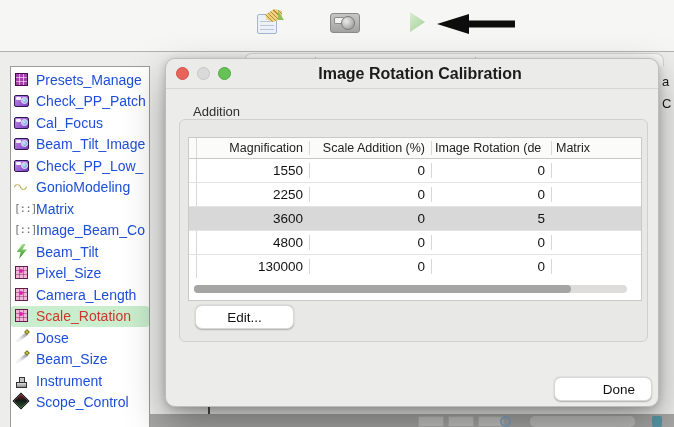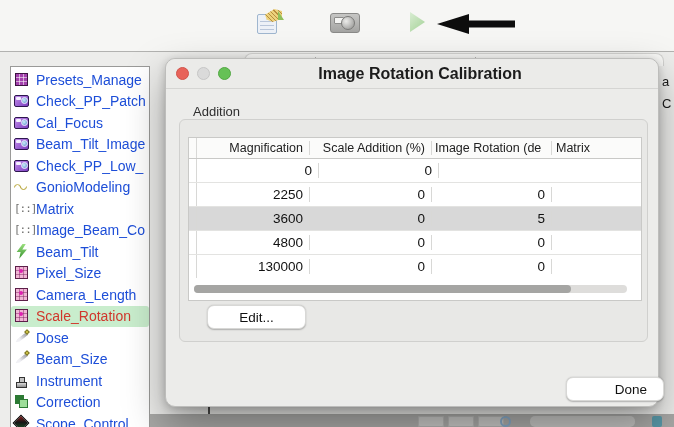--- a/index.html
+++ b/index.html
@@ -114,21 +114,21 @@
   .c2{width:122px;flex:0 0 122px;text-align:right;padding-right:6px;border-right:1px solid #d8d8d6;box-sizing:border-box;
       white-space:nowrap;overflow:hidden;}
   .c3{width:120px;flex:0 0 120px;text-align:right;padding-right:6px;border-right:1px solid #d8d8d6;box-sizing:border-box;
       white-space:nowrap;overflow:hidden;}
   .thead .c3{text-align:left;padding-left:3px;padding-right:8px;}
   .c4{flex:1;padding-left:4px;white-space:nowrap;overflow:hidden;}
   .hscroll-track{position:absolute;left:14px;top:165px;width:433px;height:8px;border-radius:4px;background:#dedddb;}
   .hscroll-thumb{position:absolute;left:14px;top:165px;width:377px;height:8px;border-radius:4px;background:#a5a5a3;}
   .btn{position:absolute;display:flex;align-items:center;justify-content:center;box-sizing:border-box;
     background:#ffffff;border:1px solid #d8d8d6;border-radius:7px;font-size:13.5px;color:#111;
-    box-shadow:0 .5px 1.5px rgba(0,0,0,.25);cursor:default;margin-left:12px;}
+    box-shadow:0 .5px 1.5px rgba(0,0,0,.25);cursor:default;}
   .btn-edit{left:15px;top:185px;width:99px;height:24px;}
   .btn-done{left:388px;top:318px;width:98px;height:24px;padding-left:32px;}
 </style>
 </head>
 <body>
 
 <div class="toolbar">
   <div class="tbtn icon-setup">
     <span class="doc"></span>
     <span class="hand"></span>
@@ -220,24 +220,20 @@
     </div>
     <div class="side-item">
       <span class="sicon syringe"></span>
       <span>Beam_Size</span>
     </div>
     <div class="side-item">
       <span class="sicon instrument"></span>
       <span>Instrument</span>
     </div>
     <div class="side-item">
-      <span class="sicon correction-squares"></span>
-      <span>Correction</span>
-    </div>
-    <div class="side-item">
       <span class="sicon scope-diamond"></span>
       <span>Scope_Control</span>
     </div>
   </div>
 
 <div class="dialog">
   <div class="titlebar">
     <div class="lights">
       <span class="light close"></span>
       <span class="light minimize"></span>
@@ -253,20 +249,21 @@
       <div class="thead">
         <div class="c0"></div>
         <div class="c1">Magnification</div>
         <div class="c2">Scale Addition (%)</div>
         <div class="c3">Image Rotation (de</div>
         <div class="c4">Matrix</div>
       </div>
       <div id="table-body">
           <div class="trow">
             <div class="c0"></div>
+            <div class="c1">1550</div>
             <div class="c2">0</div>
             <div class="c3">0</div>
             <div class="c4"></div>
           </div>
           <div class="trow">
             <div class="c0"></div>
             <div class="c1">2250</div>
             <div class="c2">0</div>
             <div class="c3">0</div>
             <div class="c4"></div>

